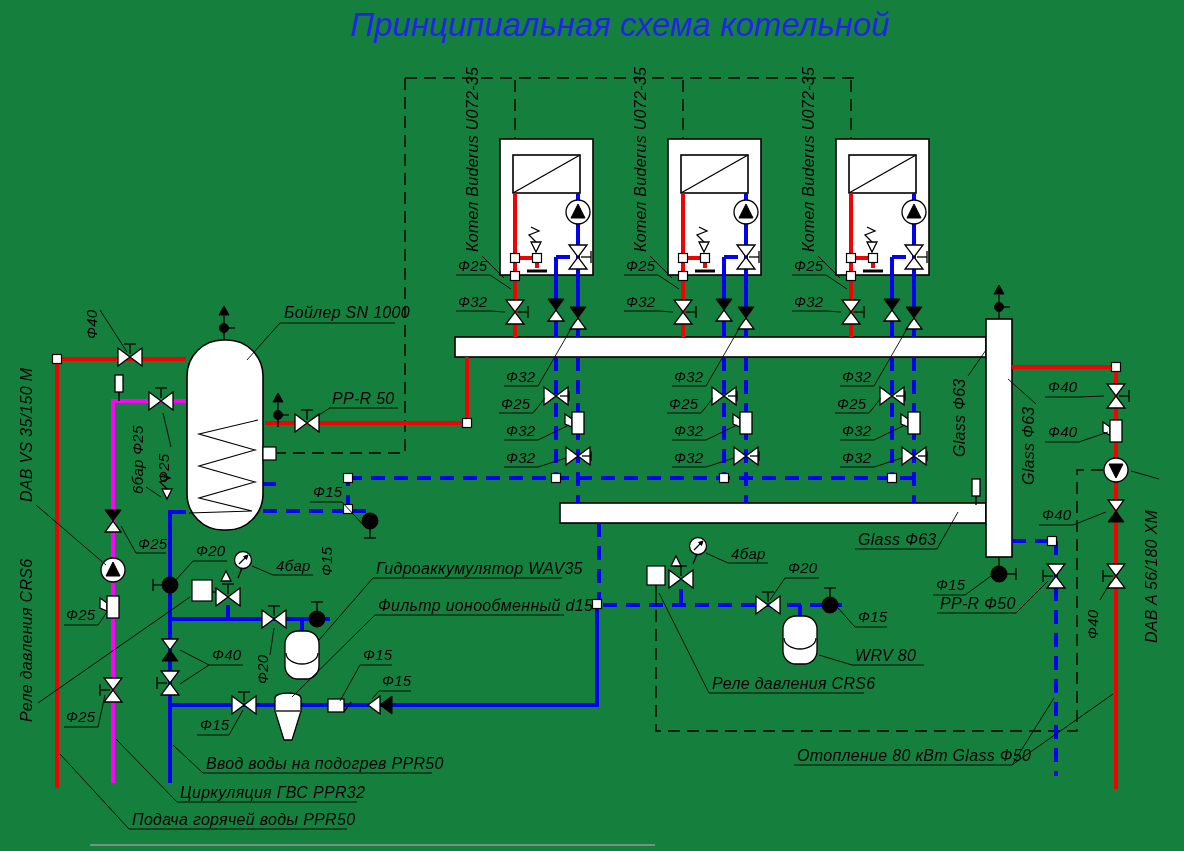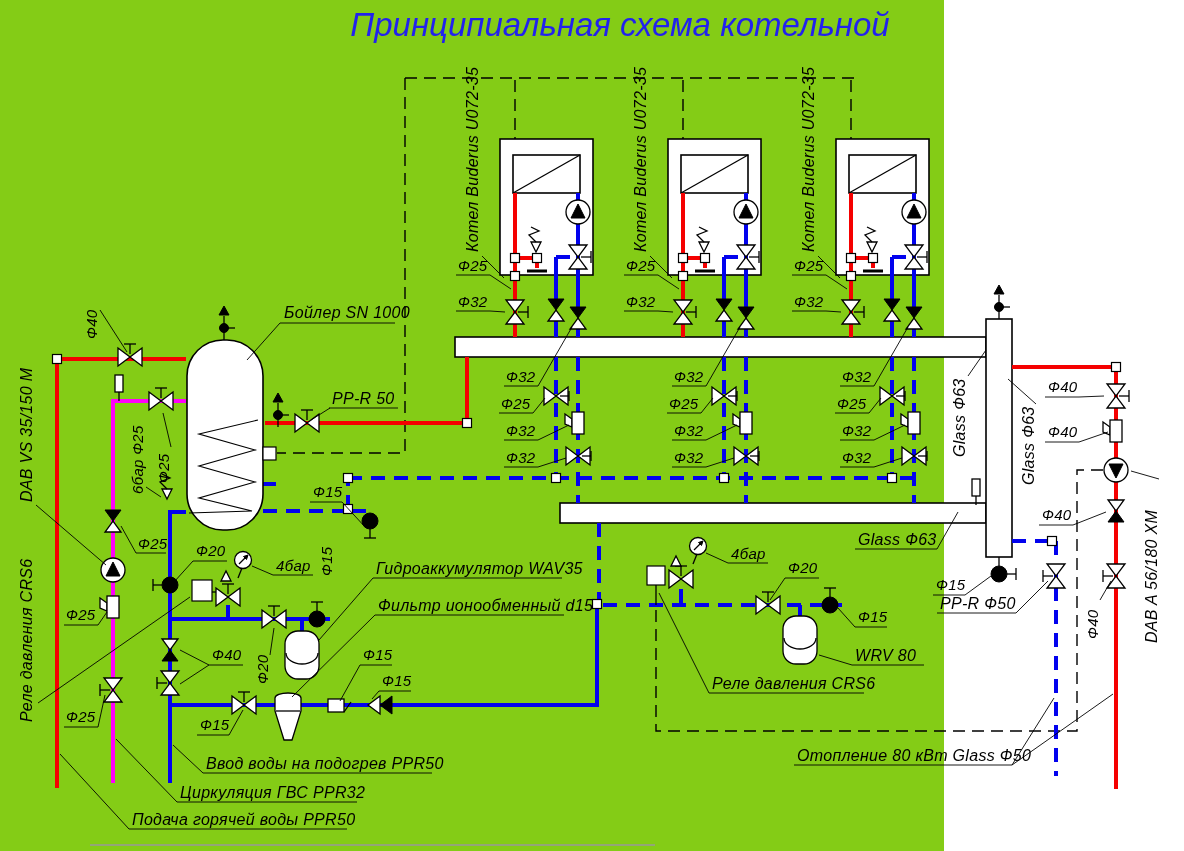--- a/index.html
+++ b/index.html
@@ -1,16 +1,16 @@
 <!DOCTYPE html>
 <html><head>
 <meta charset="utf-8">
 <style>
   html,body{margin:0;padding:0;background:#fff;width:1184px;height:851px;overflow:hidden;}
-  #stage{position:relative;width:944px;height:851px;background:#84cc16;}
+  #stage{position:relative;width:1184px;height:851px;background:#15803d;}
   svg{position:absolute;left:0;top:0;}
   .p-red{stroke:#f50000;stroke-width:4;fill:none;}
   .p-blue{stroke:#0202ee;stroke-width:4;fill:none;}
   .p-blue-d{stroke:#0202ee;stroke-width:4;fill:none;stroke-dasharray:14 9;}
   .p-mag{stroke:#ff00fa;stroke-width:4;fill:none;}
   .bdash{stroke:#000;stroke-width:1.4;fill:none;stroke-dasharray:12 7;}
   .box{fill:#fff;stroke:#000;stroke-width:1.6;}
   .k{stroke:#000;stroke-width:1.3;fill:none;}
   .k2{stroke:#000;stroke-width:1.15;fill:none;}
   .sym{fill:#fff;stroke:#000;stroke-width:1.3;}

